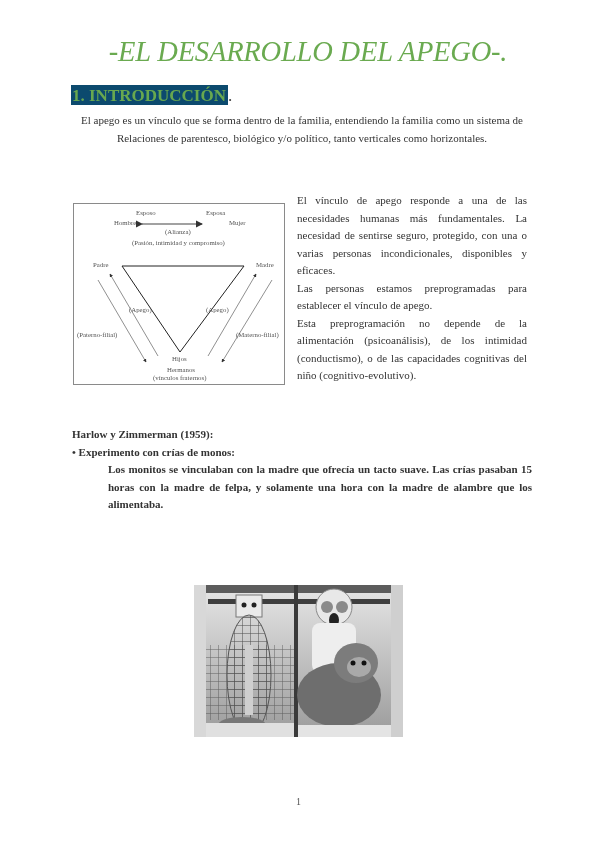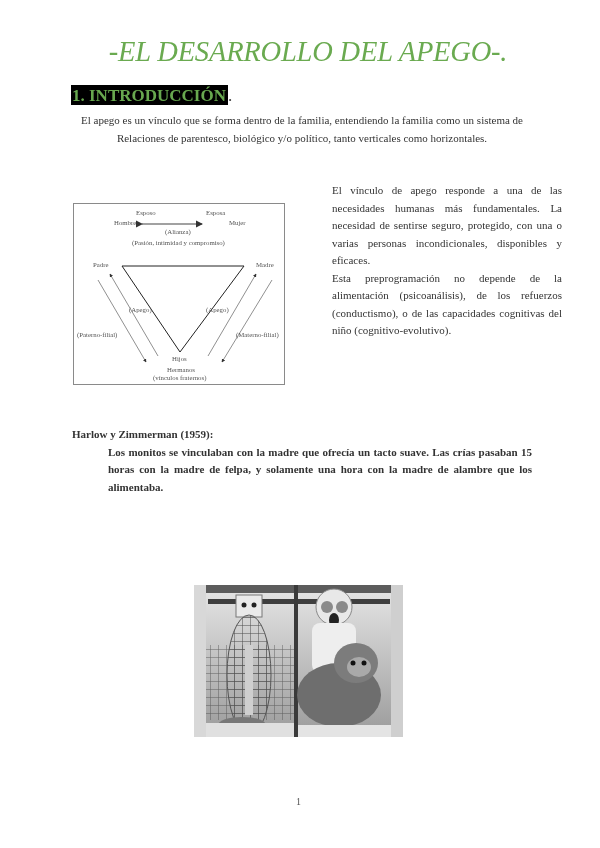--- a/index.html
+++ b/index.html
@@ -3,27 +3,27 @@
 <meta charset="utf-8">
 <style>
   html, body { margin: 0; padding: 0; background: #ffffff; }
   body { width: 600px; height: 848px; position: relative; overflow: hidden;
          font-family: "DejaVu Serif", "Liberation Serif", serif; color: #333333; }
   .title { position: absolute; left: 8px; top: 36px; width: 600px; text-align: center;
            font-family: "Liberation Serif", serif; font-style: italic; font-size: 28.5px;
            color: #6aaa50; letter-spacing: -0.2px; white-space: nowrap; }
   .h1 { position: absolute; left: 71px; top: 86px; font-family: "Liberation Serif", serif;
         font-weight: bold; font-size: 17px; color: #68a84f; white-space: nowrap; }
-  .h1 .hl { background: #000000; padding: 1px 2px 0 1px; }
+  .h1 .hl { background: #0c4a6e; padding: 1px 2px 0 1px; }
   .h1 .dot { color: #444; font-weight: normal; }
   .p { position: absolute; font-family: "Liberation Serif", serif; font-size: 11px;
        line-height: 17.5px; color: #333; }
   .intro { left: 72px; top: 112px; width: 460px; }
   .intro span { display: block; white-space: nowrap; text-align: center; }
-  .right { left: 297px; top: 182px; width: 230px; text-align: justify; margin-left: 35px; }
+  .right { left: 297px; top: 192px; width: 230px; text-align: justify; }
   .right p { margin: 0; }
   .diagram { position: absolute; left: 73px; top: 203px; width: 210px; height: 180px;
              border: 1px solid #8a8a8a; background: #fff; }
   .diagram svg { position: absolute; left: 0; top: 0; }
   .dl { position: absolute; font-family: "Liberation Serif", serif; font-size: 6.8px;
         color: #555; white-space: nowrap; }
   .harlow { left: 72px; top: 426px; width: 460px; font-weight: bold; }
   .harlow .line { display: block; white-space: nowrap; }
   .harlow .ind { padding-left: 36px; }
   .harlow .just { text-align: justify; padding-left: 36px; white-space: normal; }
@@ -76,25 +76,27 @@
   <span class="dl" style="left:132px;top:102px;">(Apego)</span>
   <span class="dl" style="left:3px;top:127px;">(Paterno-filial)</span>
   <span class="dl" style="left:162px;top:127px;">(Materno-filial)</span>
   <span class="dl" style="left:98px;top:151px;">Hijos</span>
   <span class="dl" style="left:93px;top:162px;">Hermanos</span>
   <span class="dl" style="left:79px;top:170px;">(vínculos fraternos)</span>
 </div>
 
 <div class="p right">
   <p>El vínculo de apego responde a una de las necesidades humanas más fundamentales. La necesidad de sentirse seguro, protegido, con una o varias personas incondicionales, disponibles y eficaces.</p>
-  <p>Esta preprogramación no depende de la alimentación (psicoanálisis), de los refuerzos (conductismo), o de las capacidades cognitivas del niño (cognitivo-evolutivo).</p>
+  <p>Las personas estamos preprogramadas para establecer el vínculo de apego.</p>
+  <p>Esta preprogramación no depende de la alimentación (psicoanálisis), de los intimidad (conductismo), o de las capacidades cognitivas del niño (cognitivo-evolutivo).</p>
 </div>
 
 <div class="p harlow">
   <span class="line">Harlow y Zimmerman (1959):</span>
+  <span class="line">• Experimento con crías de monos:</span>
   <span class="line just">Los monitos se vinculaban con la madre que ofrecía un tacto suave. Las crías pasaban 15 horas con la madre de felpa, y solamente una hora con la madre de alambre que los alimentaba.</span>
 </div>
 
 <div class="photo">
   <svg width="209" height="152" viewBox="0 0 209 152">
     <defs>
       <linearGradient id="bg" x1="0" y1="0" x2="0" y2="1">
         <stop offset="0" stop-color="#e6e6e6"></stop>
         <stop offset="1" stop-color="#9a9a9a"></stop>
       </linearGradient>

